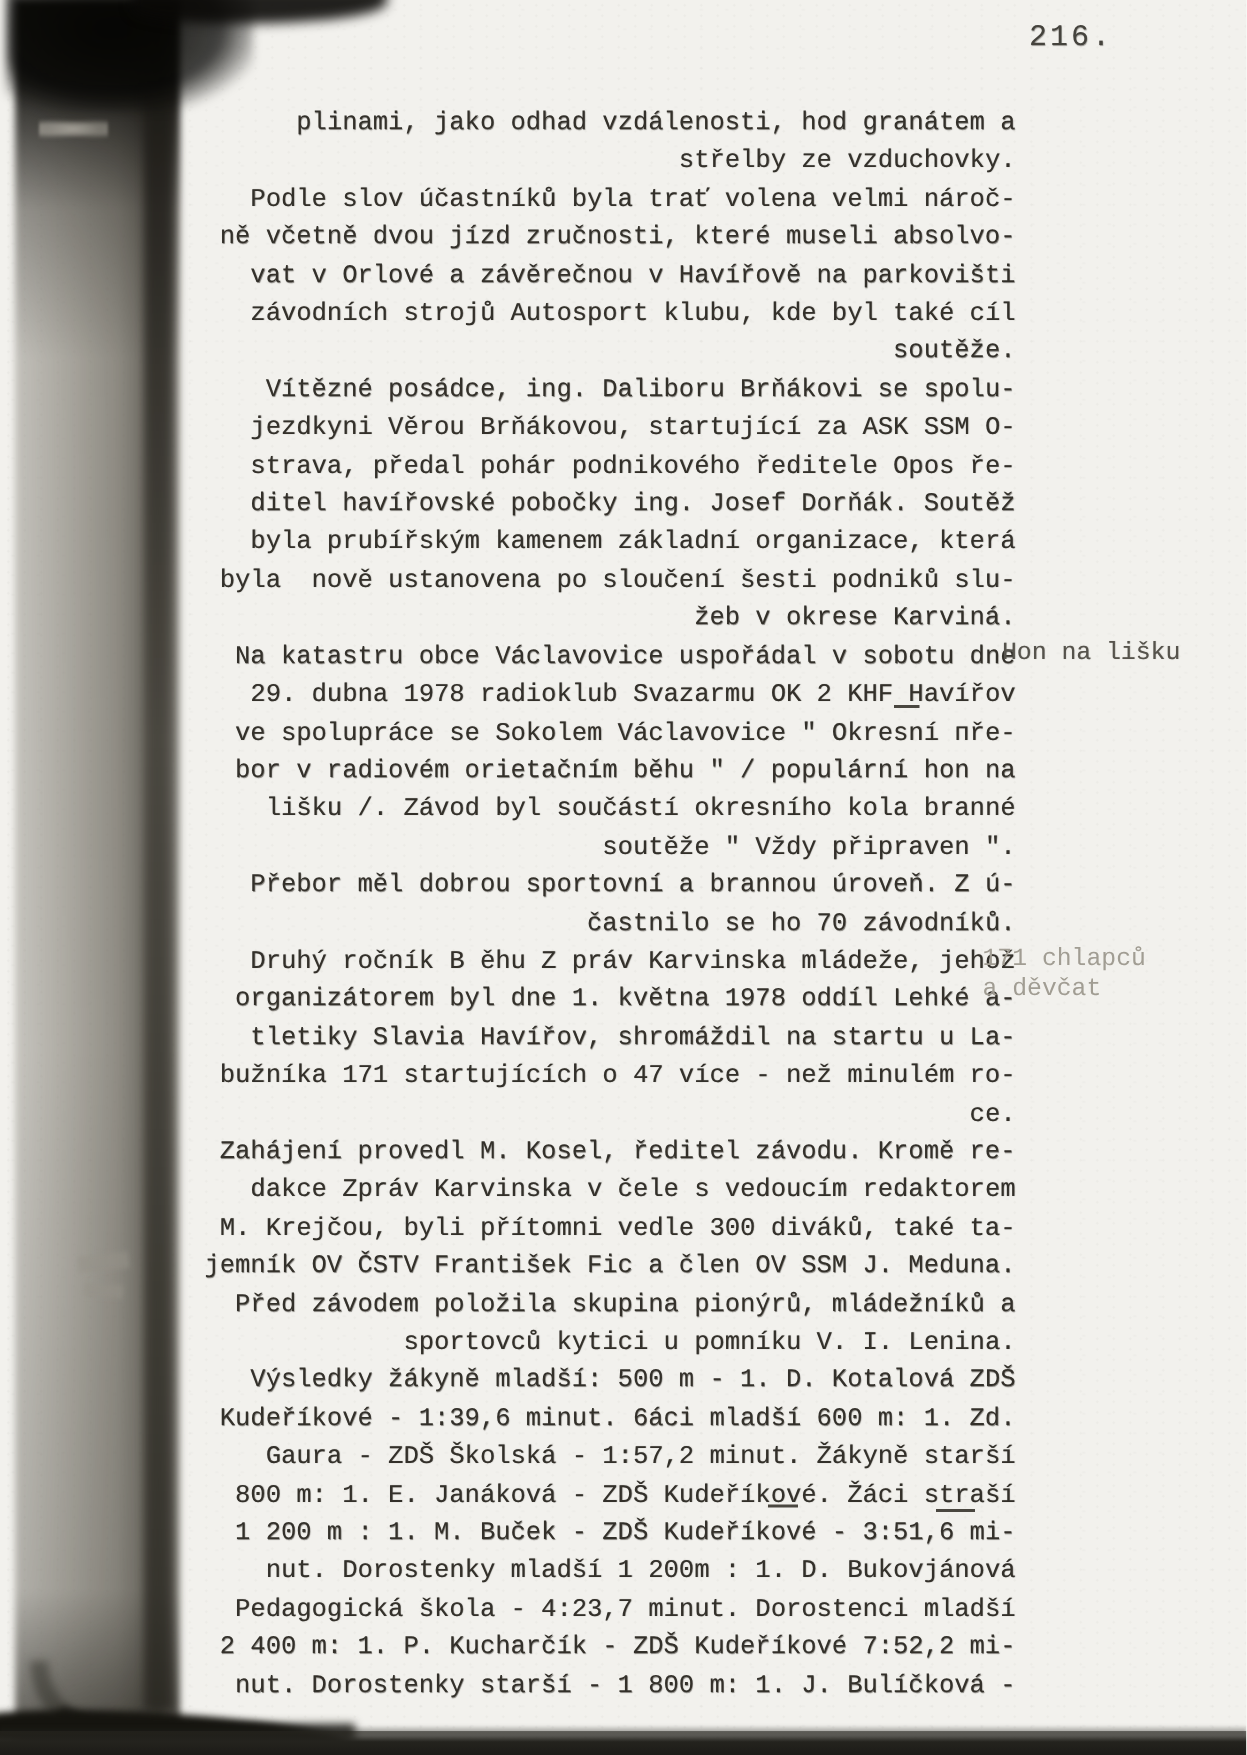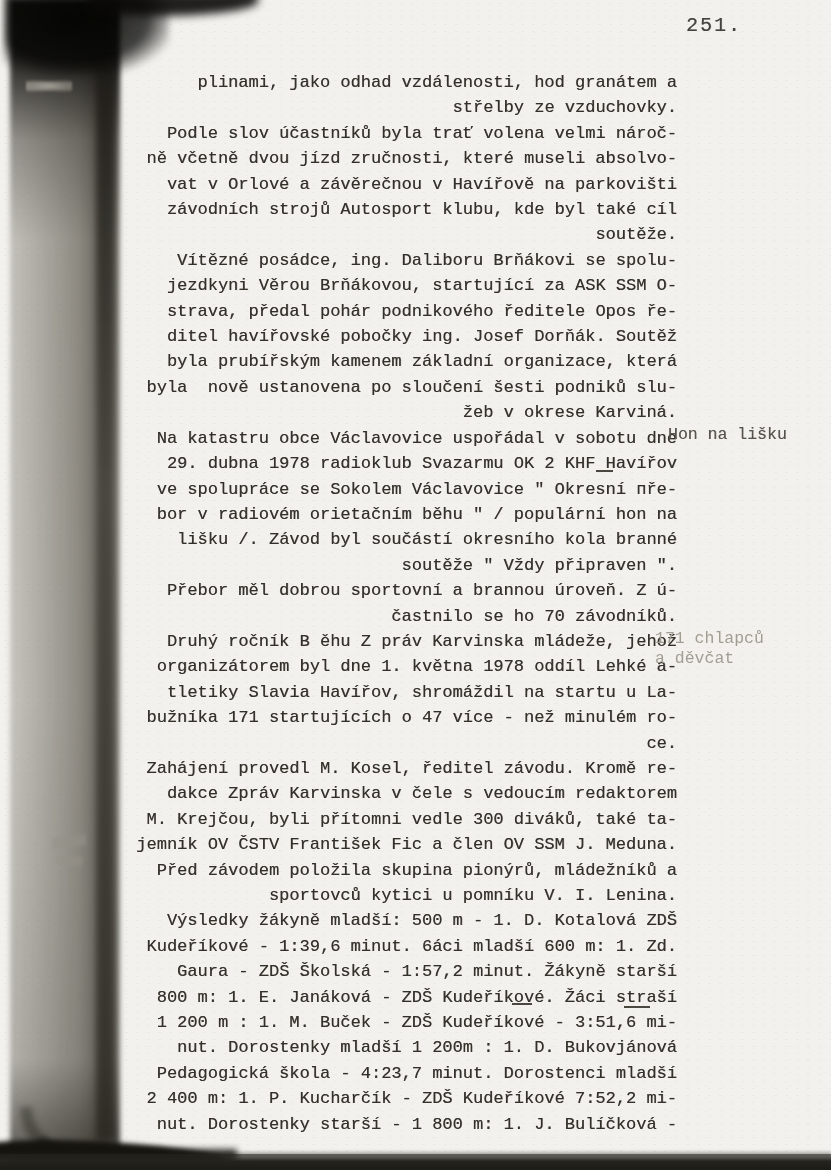--- a/index.html
+++ b/index.html
@@ -151,21 +151,21 @@
 <div class="page">
 
   <div class="gutter"></div>
   <div class="gutter-streak"></div>
   <div class="gutter-top-blob"></div>
   <div class="top-edge-smudge"></div>
   <div class="faint-mark"></div>
   <div class="pencil-smudge ps-1"></div>
   <div class="pencil-smudge ps-2"></div>
 
-  <div class="page-number">251.</div>
+  <div class="page-number">216.</div>
 
   <div class="body-text">plinami, jako odhad vzdálenosti, hod granátem a
 střelby ze vzduchovky.
 Podle slov účastníků byla trať volena velmi nároč-
 ně včetně dvou jízd zručnosti, které museli absolvo-
 vat v Orlové a závěrečnou v Havířově na parkovišti
 závodních strojů Autosport klubu, kde byl také cíl
 soutěže.
 Vítězné posádce, ing. Daliboru Brňákovi se spolu-
 jezdkyni Věrou Brňákovou, startující za ASK SSM O-

